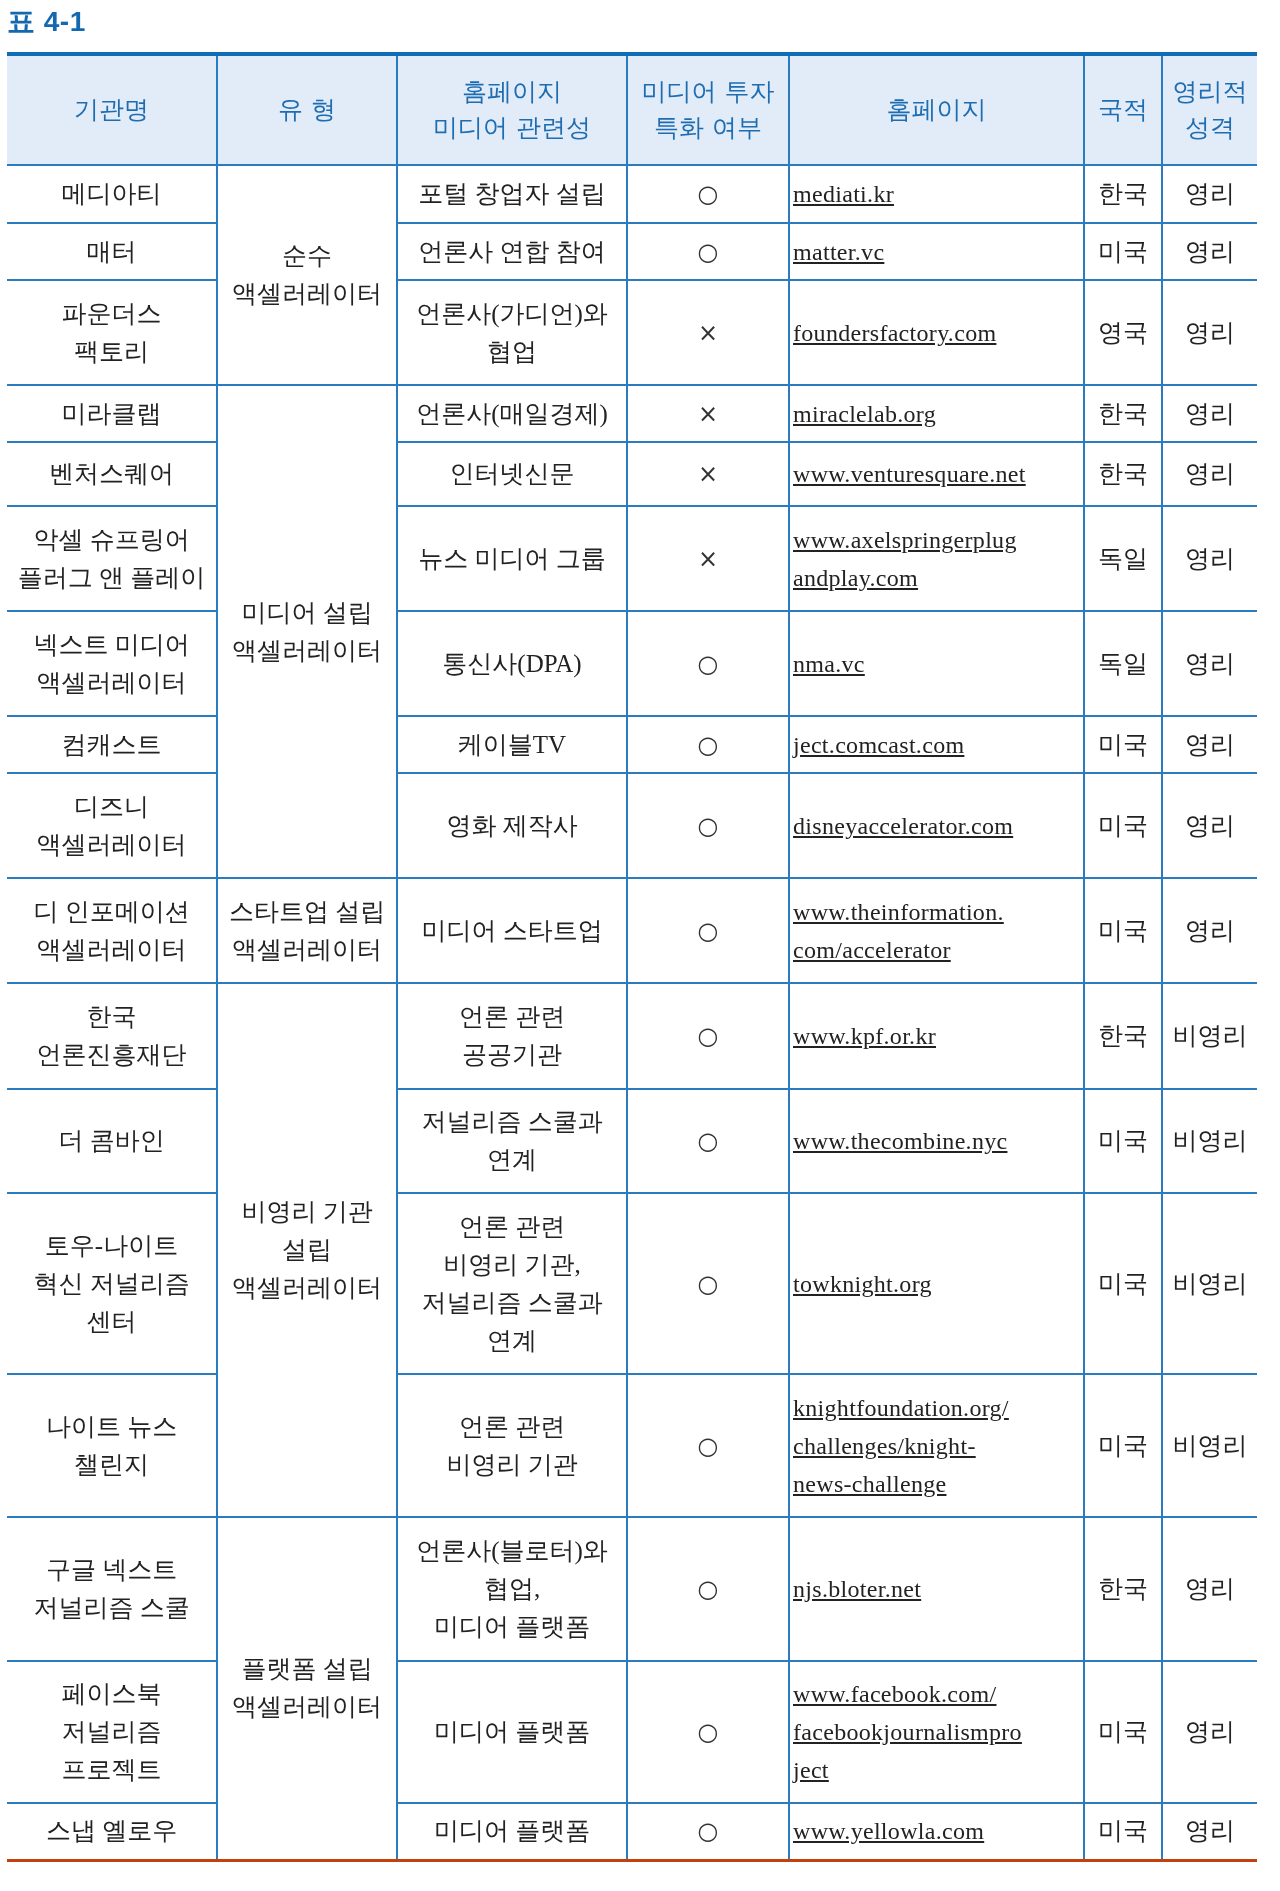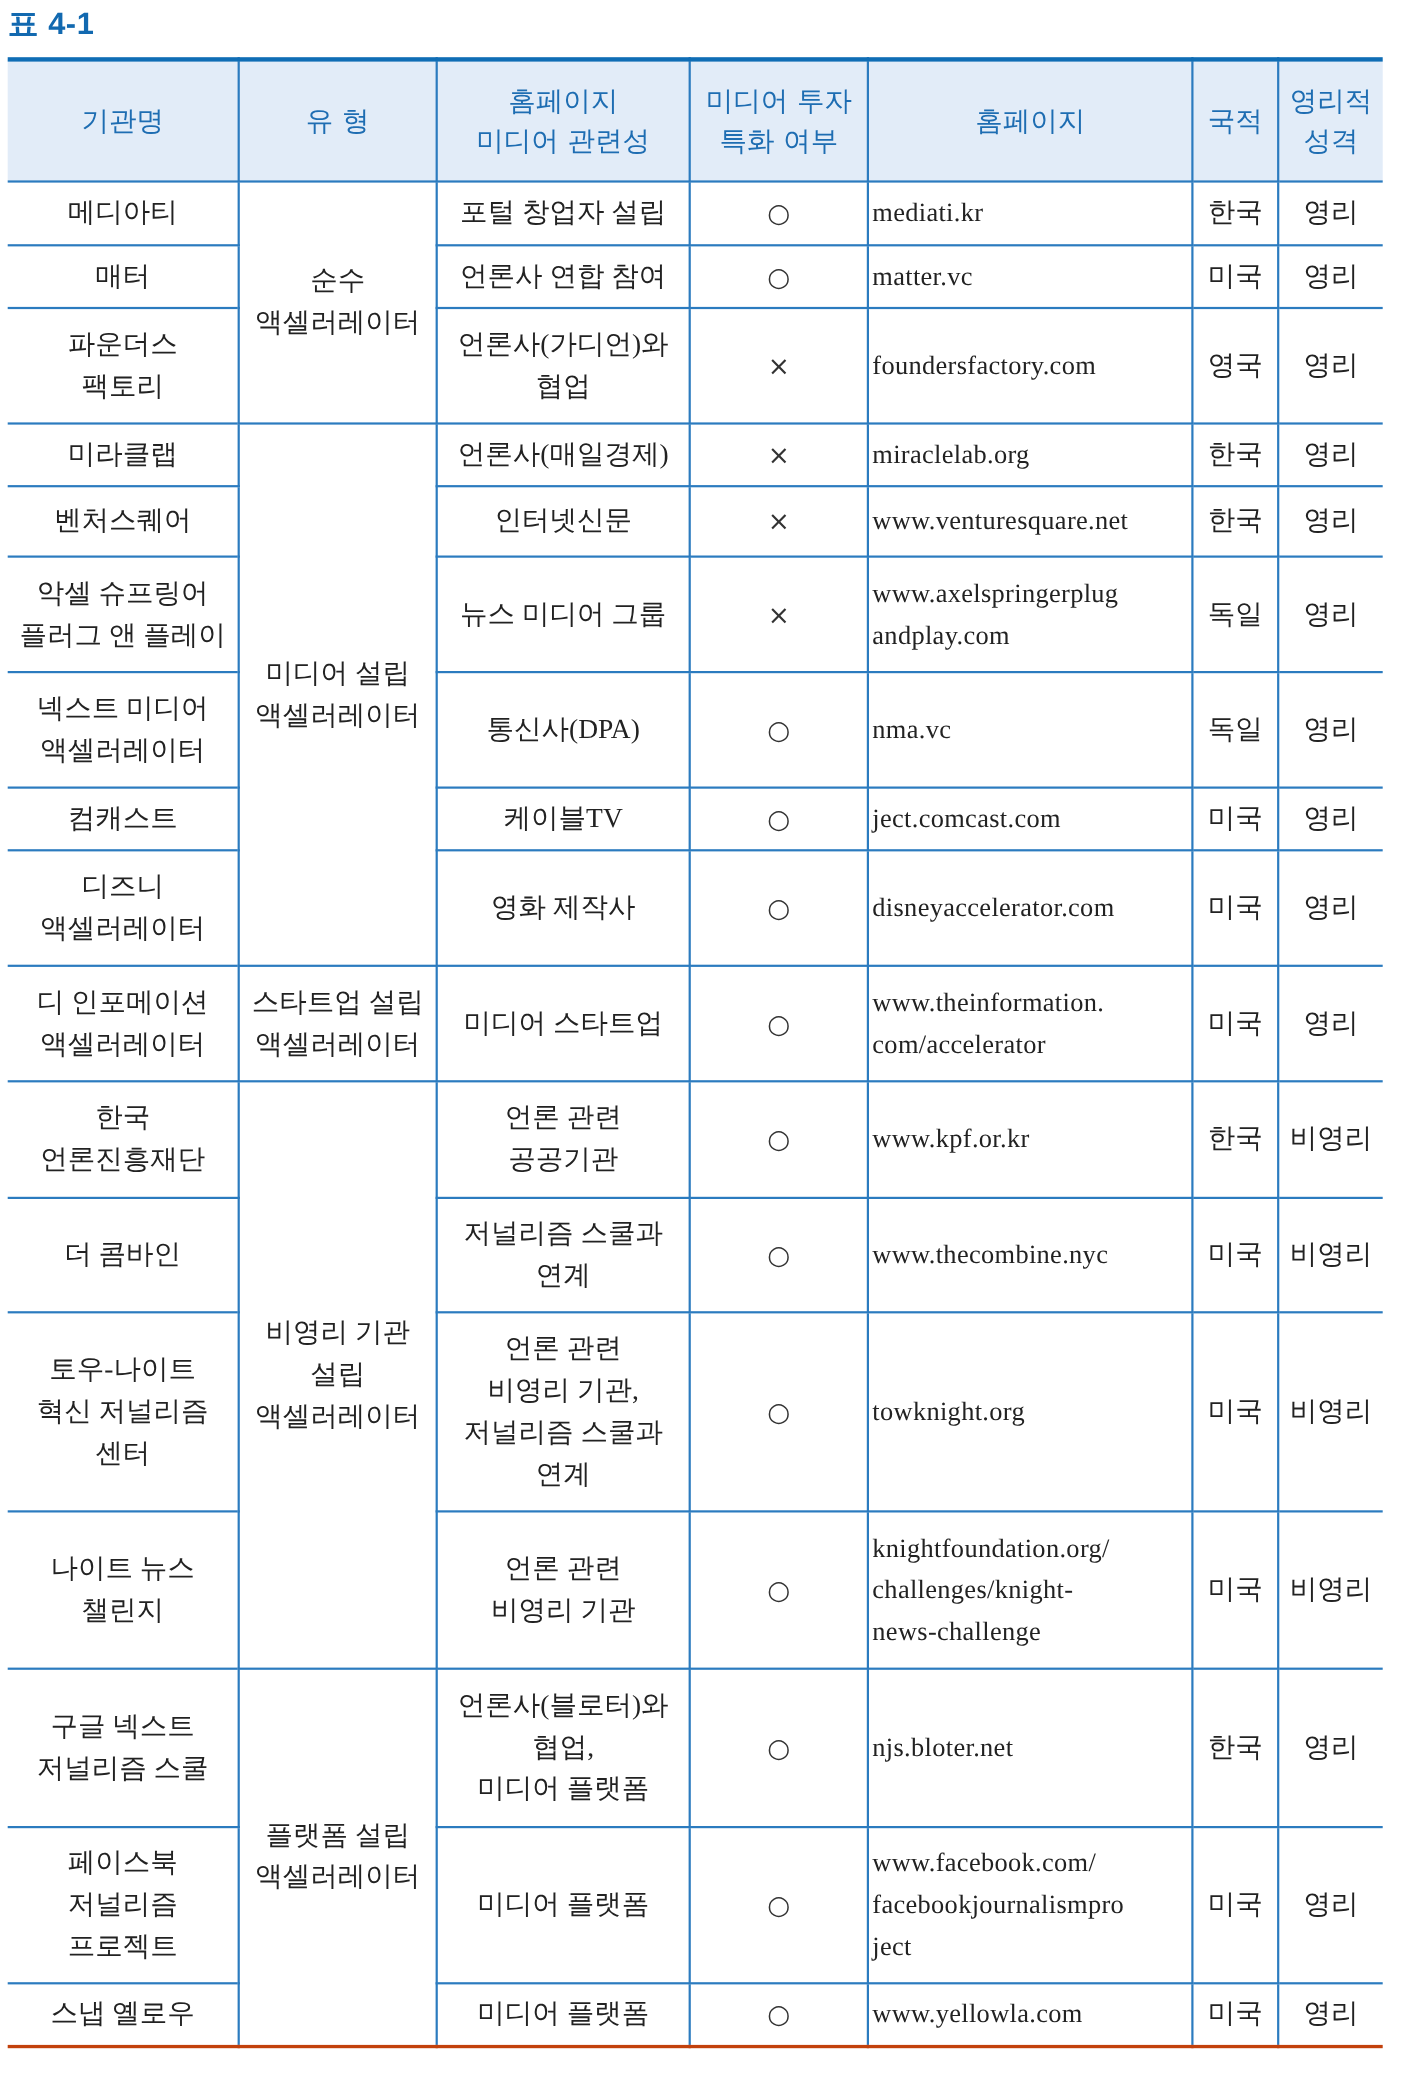--- a/index.html
+++ b/index.html
@@ -74,20 +74,21 @@
       padding: 0 3px;
     }
     table.accel th:first-child,
     table.accel td:first-child { border-left: none; }
     table.accel th:last-child,
     table.accel td:last-child { border-right: none; }
     table.accel td.homepage {
       text-align: left;
       font-size: 24px;
       letter-spacing: 0.3px;
+      text-decoration: underline;
     }
     table.accel td.mark {
       font-family: "DejaVu Sans", sans-serif;
       font-size: 24px;
       color: #333333;
     }
   </style>
 </head>
 <body>
 

